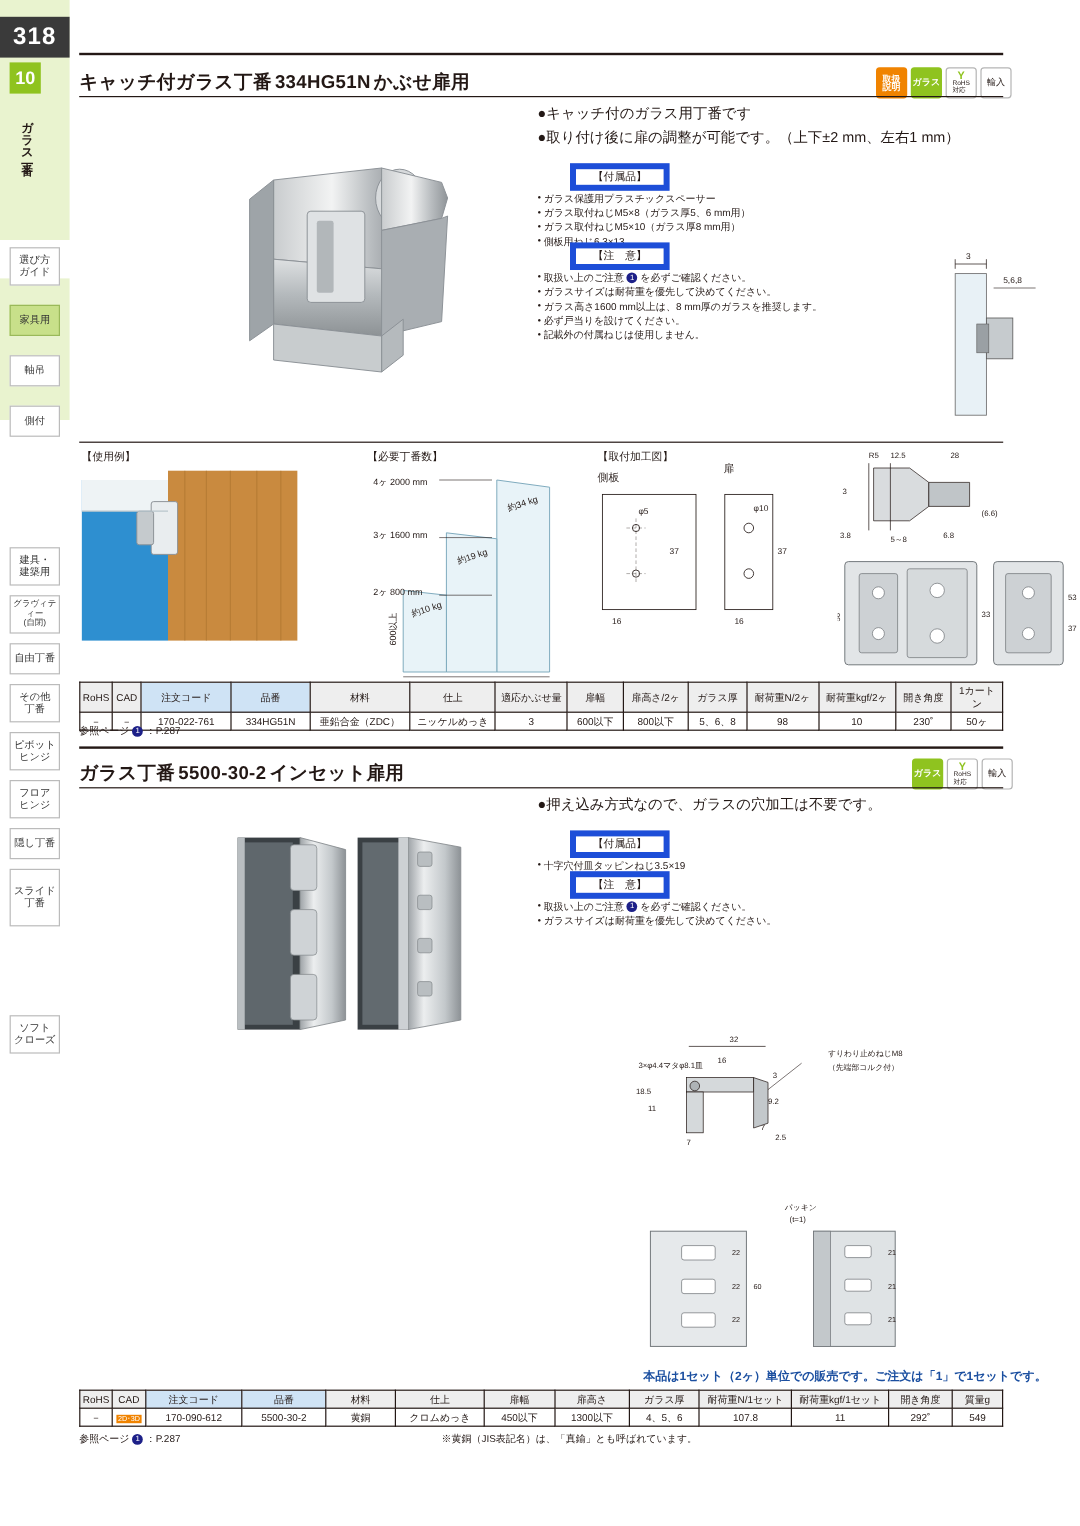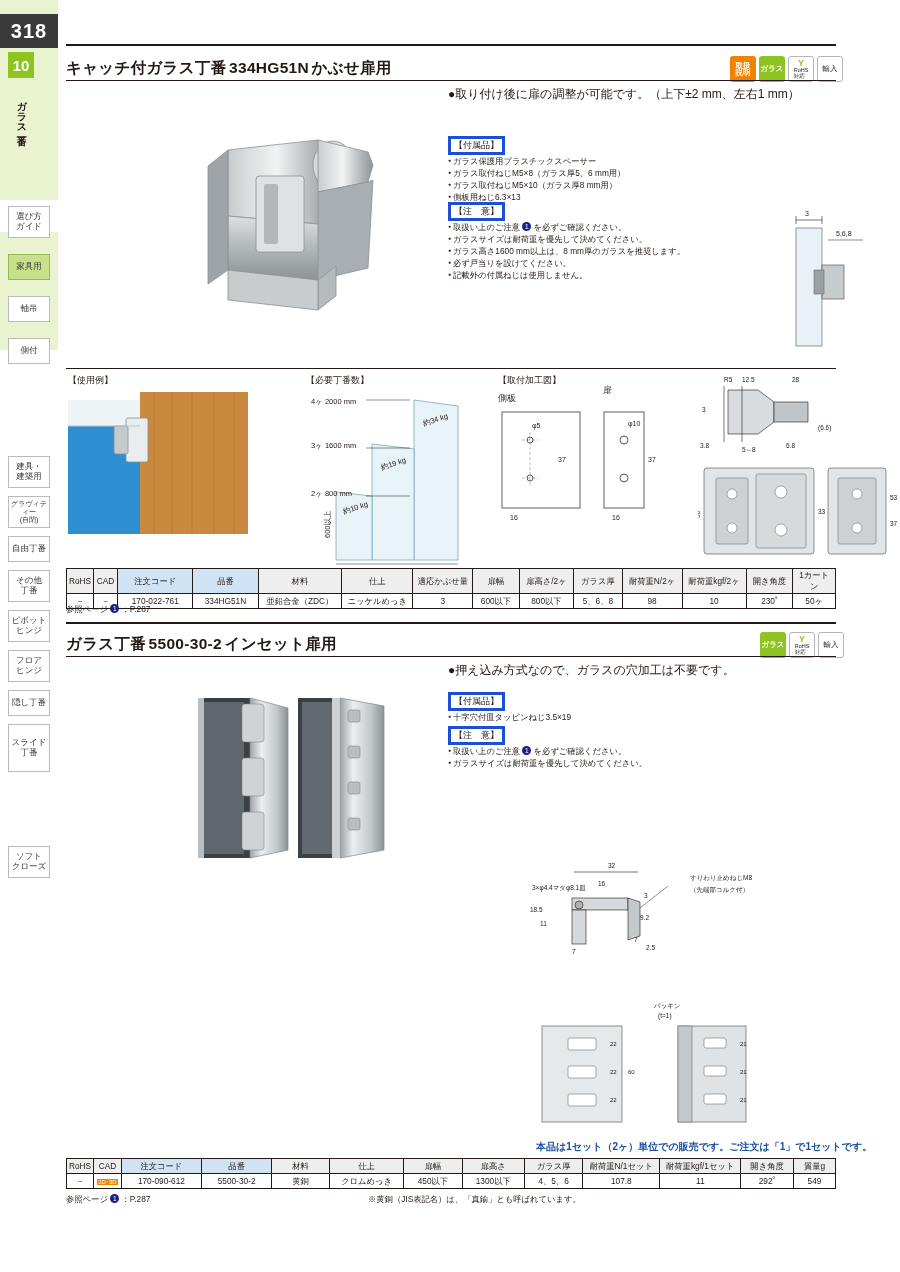--- a/index.html
+++ b/index.html
@@ -50,21 +50,21 @@
            display:flex; flex-direction:column; align-items:center; justify-content:center;
            line-height:1.0; font-weight:bold; }
   .badge.orange { background:#f08300; }
   .badge.green  { background:#8fc31f; }
   .badge.white  { background:#ffffff; border:1px solid #b5b5b5; color:#231815; font-weight:normal;}
 
   .bullets { position:absolute; }
   .bullets div { margin-bottom:3px; font-size:12px; }
   .bullets .dot { color:#231815; }
 
-  .boxhead { display:inline-block; border:3px solid #1d4ed8; padding:0 3px; font-size:9px; }
+  .boxhead { display:inline-block; border:5px solid #1d4ed8; padding:0 14px; font-size:9px;margin-left:27px; }
   .spec-list { position:absolute; font-size:8.3px; line-height:1.45; }
   .spec-list .li:before { content:"●"; font-size:5px; vertical-align:2px; margin-right:2px; }
   .caution-list { position:absolute; font-size:8.3px; line-height:1.45; }
   .caution-list .li:before { content:"●"; font-size:5px; vertical-align:2px; margin-right:2px; }
   .numbadge { display:inline-block; width:9px; height:9px; border-radius:50%;
               background:#1d2088; color:#fff; font-size:6.5px; text-align:center;
               line-height:9px; vertical-align:1px; }
 
   .cap { position:absolute; font-size:9px; }
 
@@ -167,20 +167,21 @@
         <span style="white-space:pre-line;font-size:5.5px;">RoHS
 対応</span>
       </div>
     <div class="badge white">
         <span>輸入</span>
       </div>
   </div>
   <div class="hr-thin" style="left:8px; top:80px; width:770px;"></div>
 
   <div class="bullets" style="left:390px; top:86px; width:400px;">
+    <div><span class="dot">●</span><span>キャッチ付のガラス用丁番です</span></div>
     <div><span class="dot">●</span><span>取り付け後に扉の調整が可能です。（上下±2 mm、左右1 mm）</span></div>
   </div>
 
   <div class="spec-list" style="left:390px; top:136px; width:330px;">
     <div class="boxhead">【付属品】</div>
     <div class="li"><span>ガラス保護用プラスチックスペーサー</span></div>
     <div class="li"><span>ガラス取付ねじM5×8（ガラス厚5、6 mm用）</span></div>
     <div class="li"><span>ガラス取付ねじM5×10（ガラス厚8 mm用）</span></div>
     <div class="li"><span>側板用ねじ6.3×13</span></div>
   </div>

